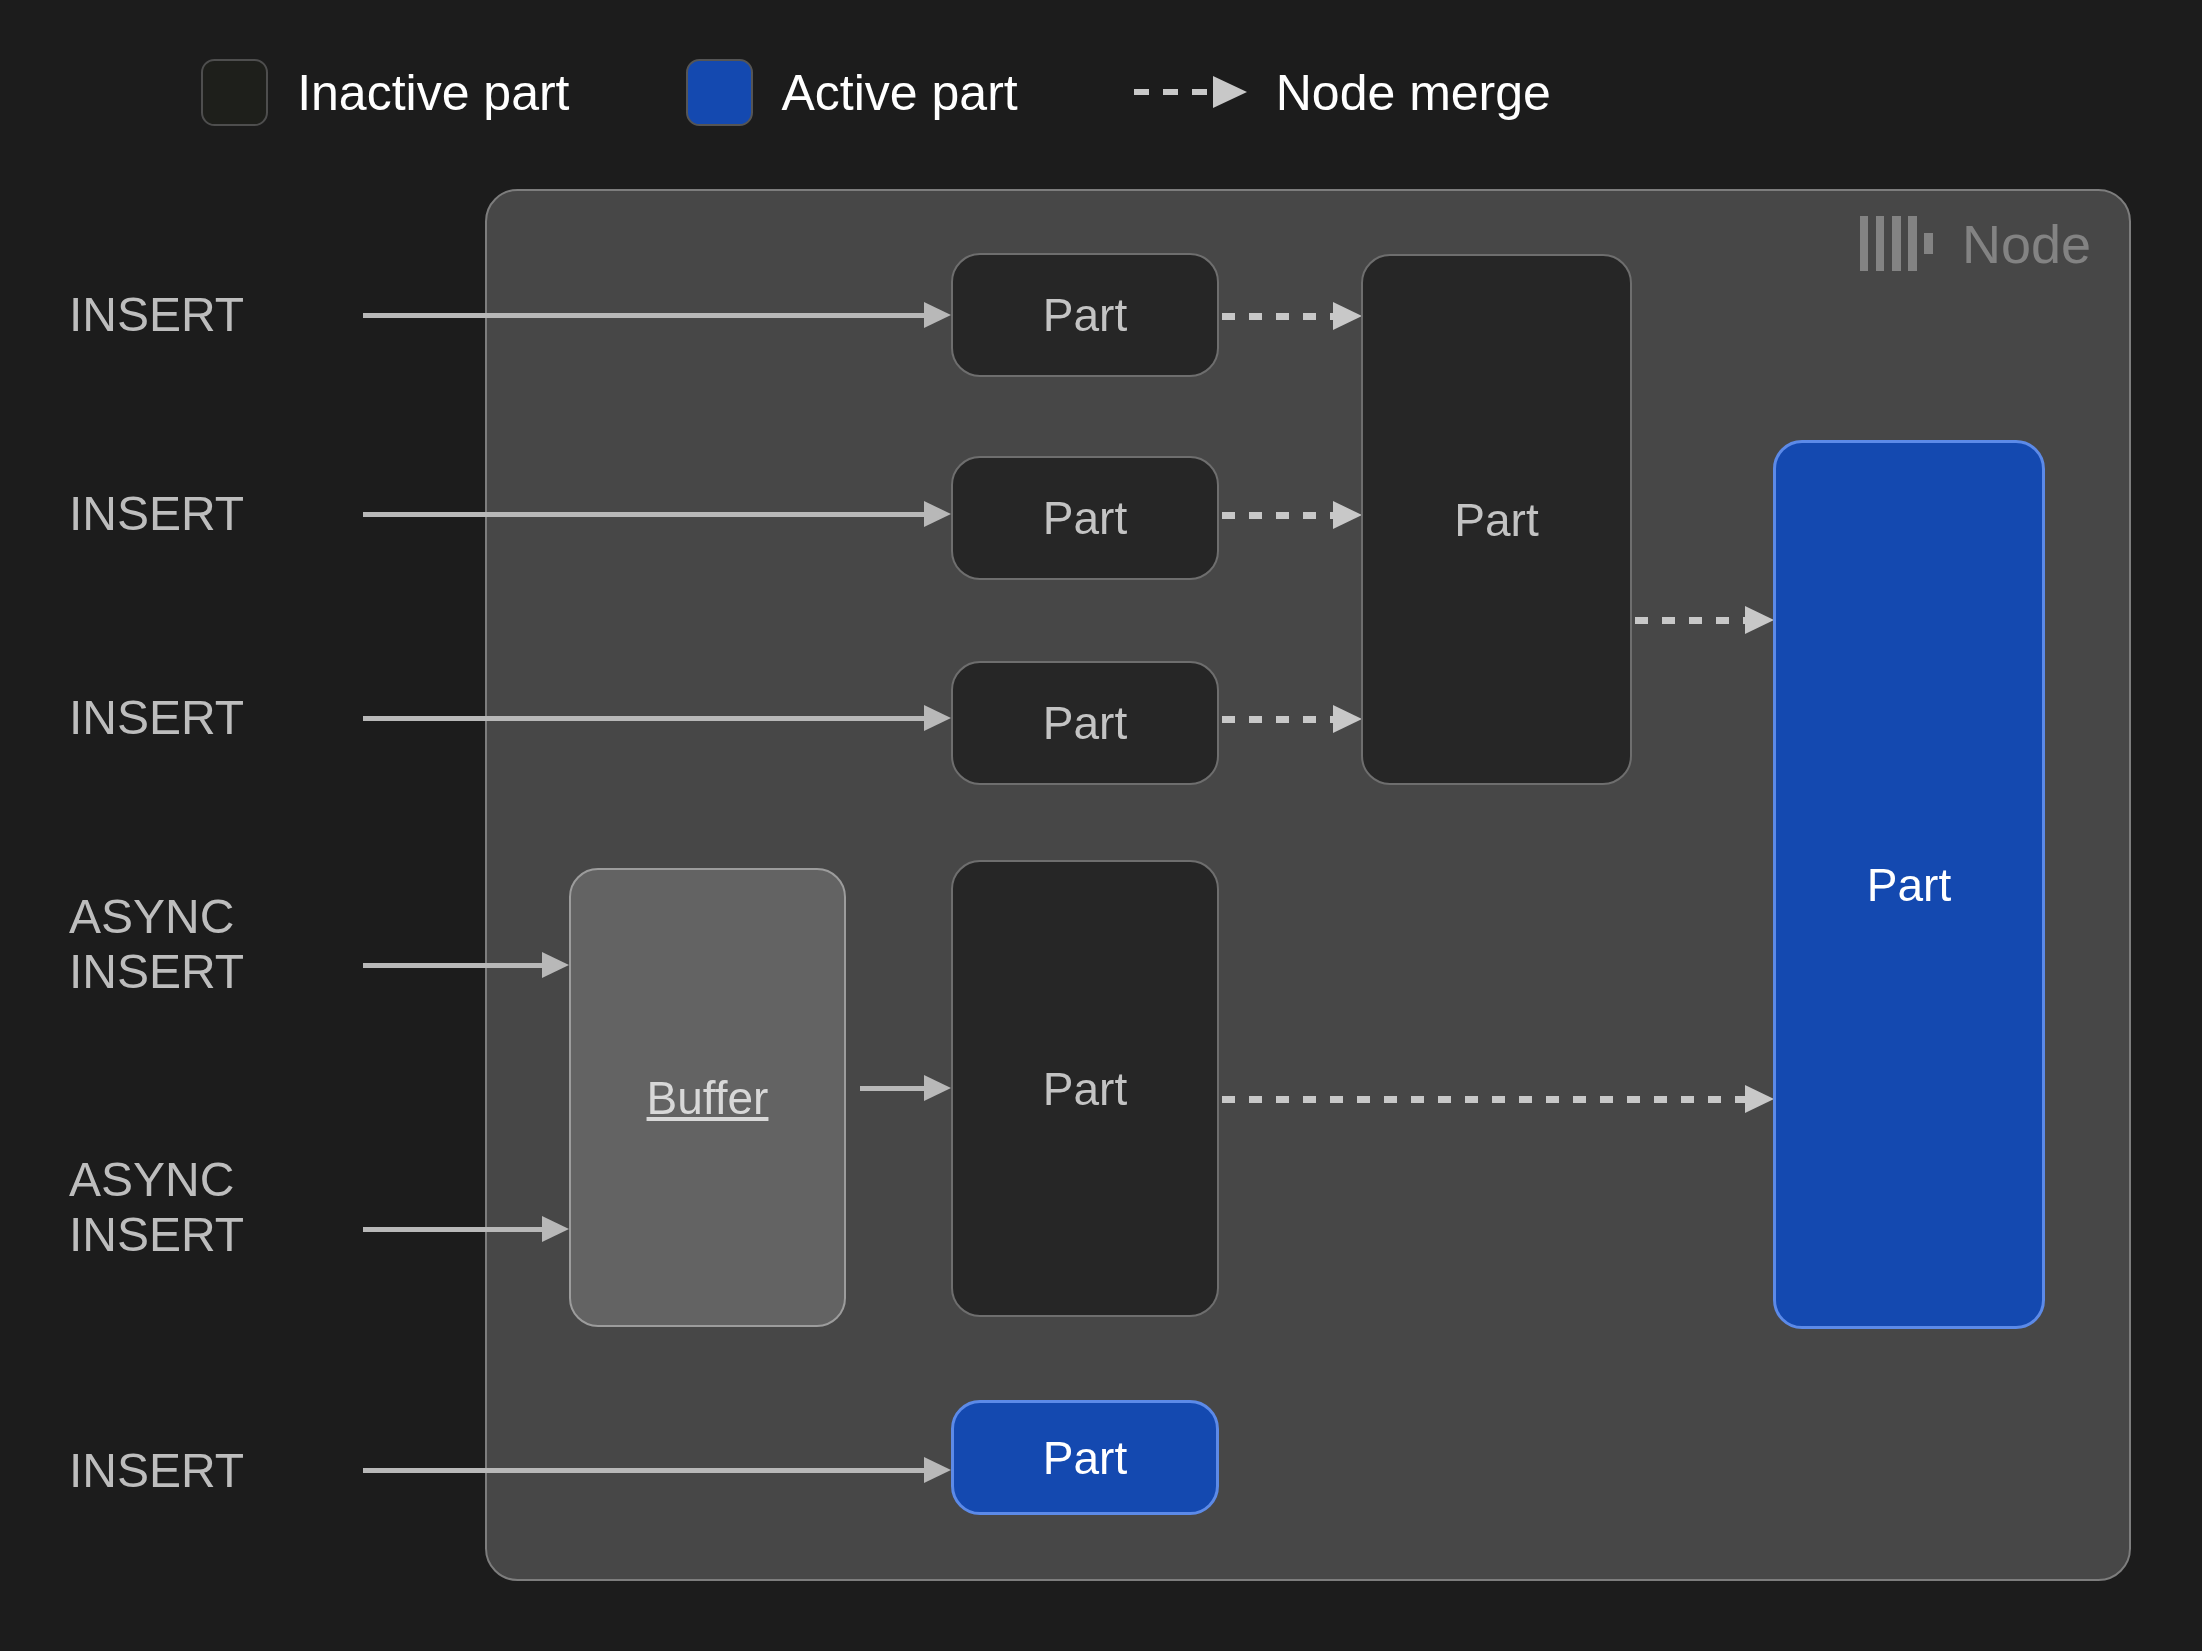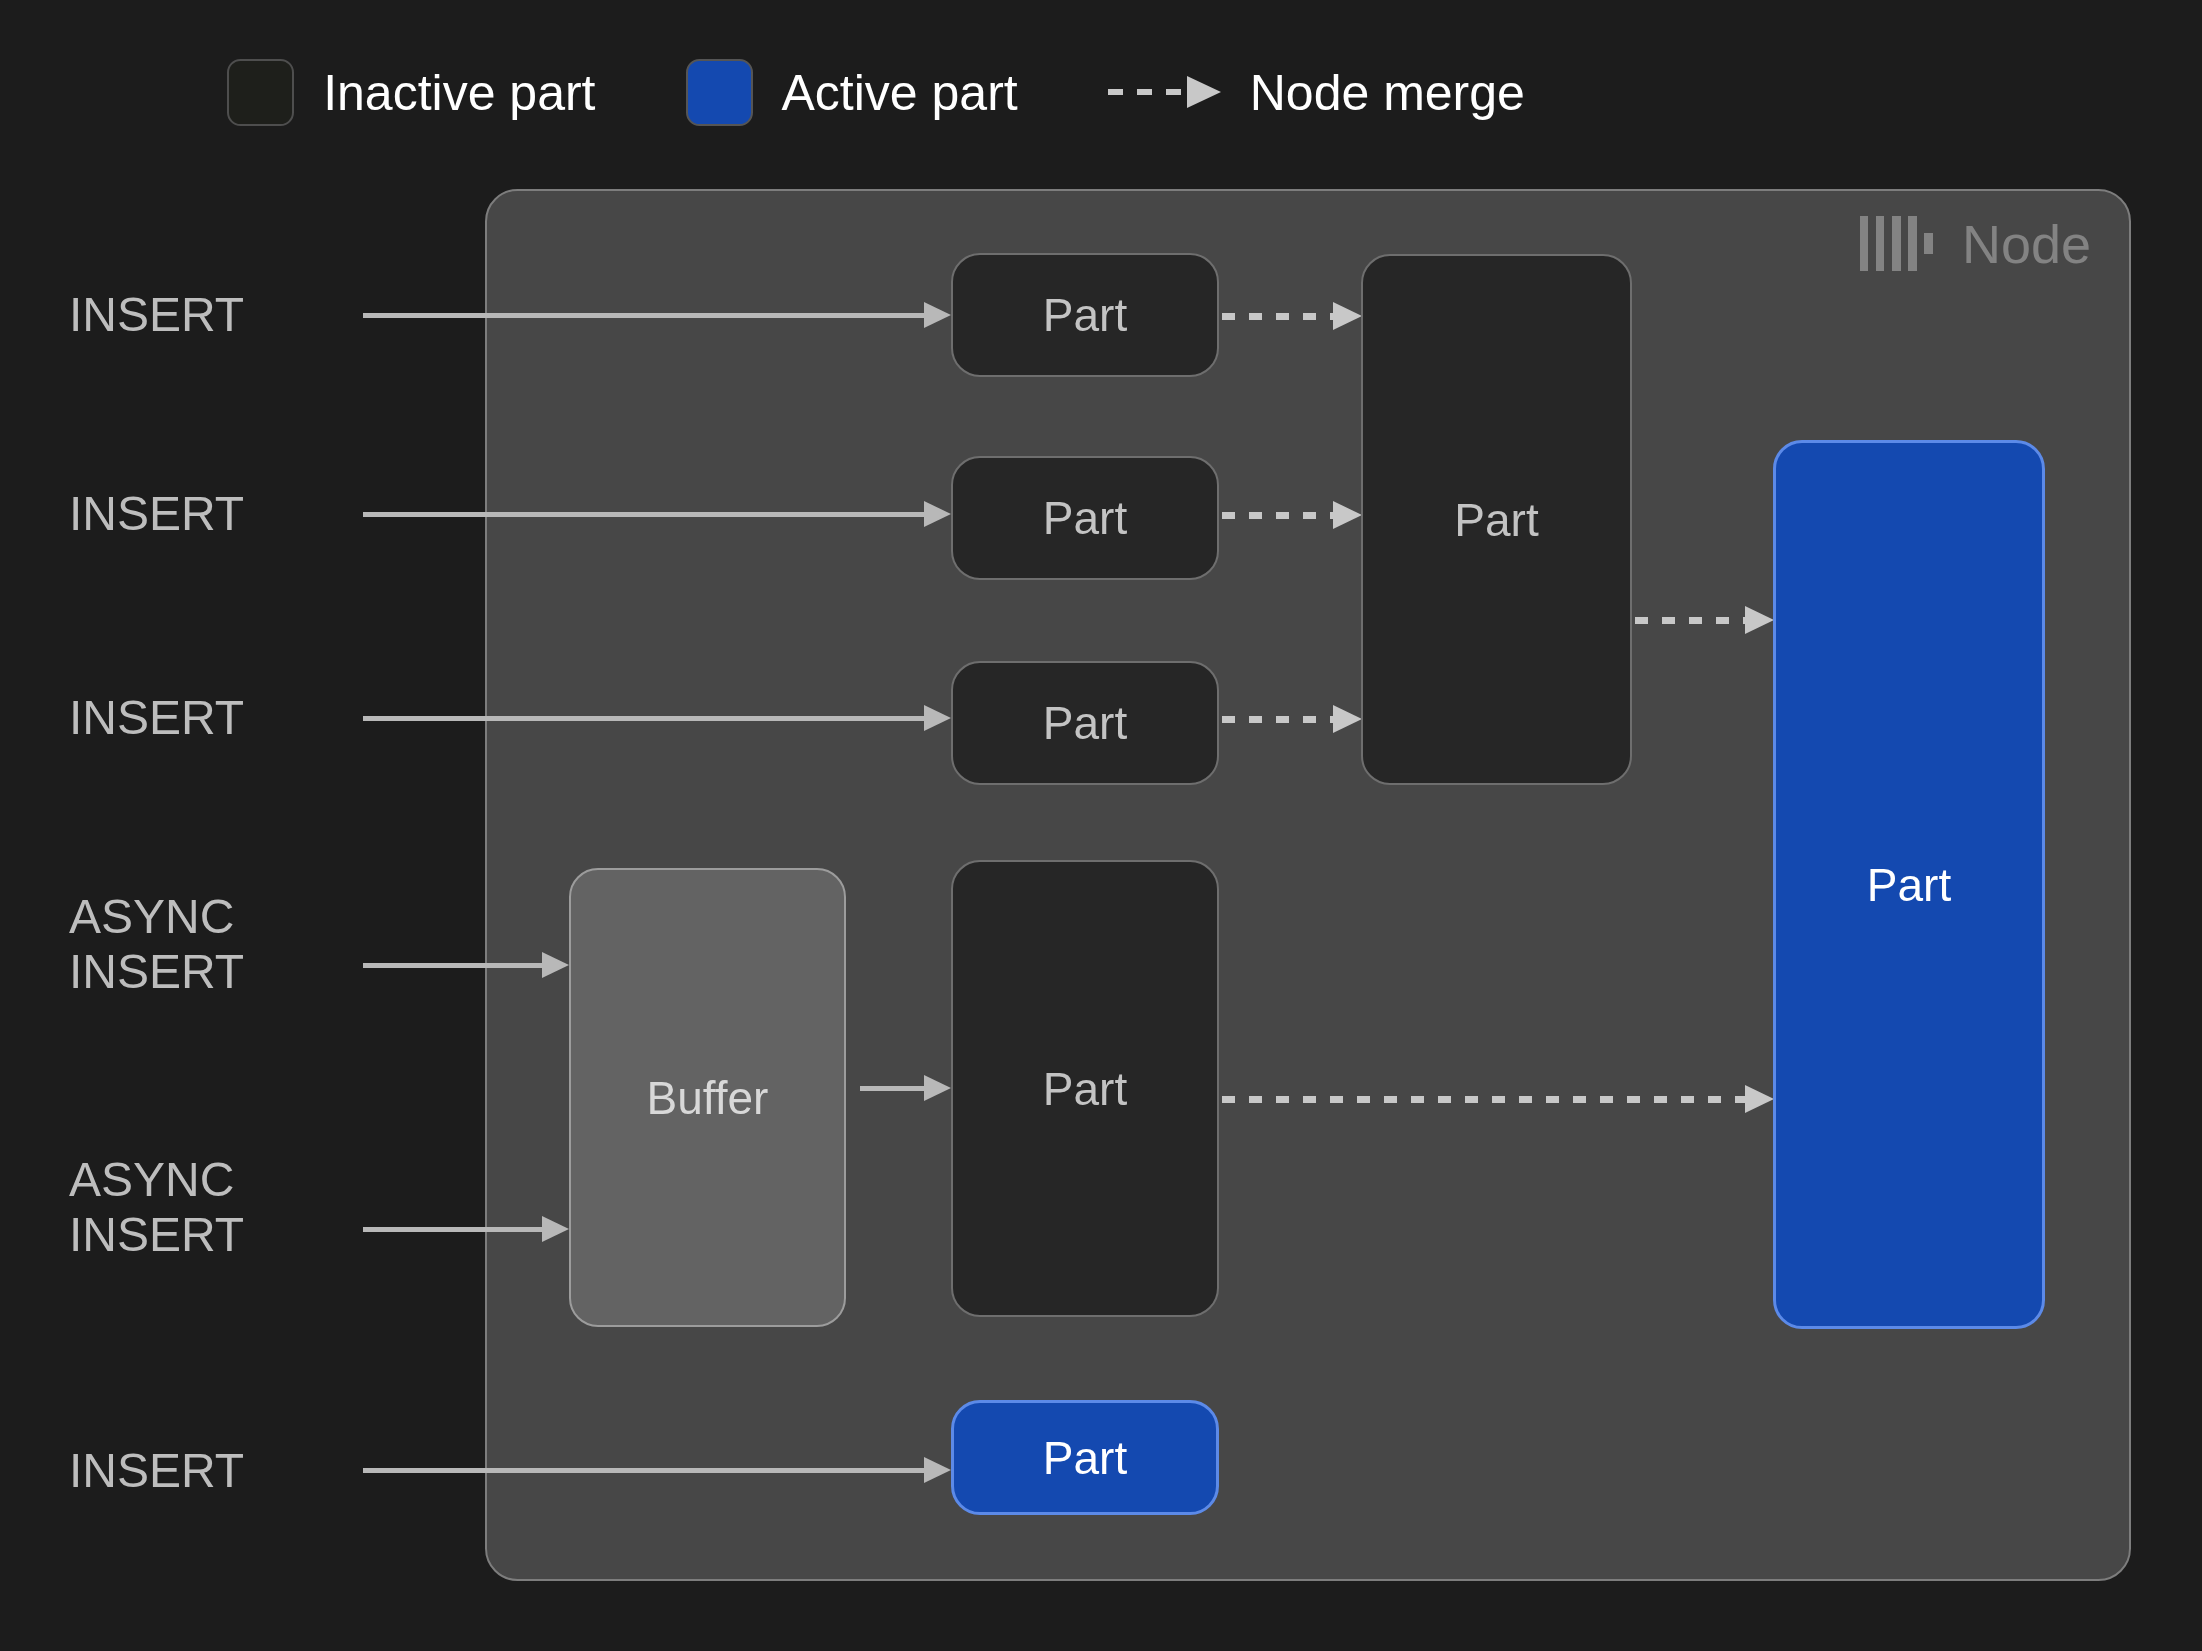--- a/index.html
+++ b/index.html
@@ -30,21 +30,21 @@
     height: 105px;
     display: flex;
     align-items: center;
     justify-content: center;
     gap: 0;
   }
   .legend-item {
     display: flex;
     align-items: center;
   }
-  .legend-item + .legend-item { margin-left: 55px; padding-left: 35px; }
+  .legend-item + .legend-item { margin-left: 81px; padding-left: 35px; }
 
   .swatch {
     width: 67px;
     height: 67px;
     border-radius: 13.4px;
     box-sizing: border-box;
   }
   .swatch.inactive {
     background: #1e1f1b;
     border: 2.9px solid #4e4e4e;
@@ -149,20 +149,21 @@
   }
   .box.part-active {
     background: #1449b0;
     border: 3.8px solid #5c8ae8;
     color: #ffffff;
   }
   .box.buffer {
     background: #636363;
     border: 2.9px solid #9c9c9c;
     color: #d8d8d8;
+    text-decoration: underline;
   }
 
   
   .side-label {
     position: absolute;
     color: #bdbdbd;
     font-size: 48px;
     line-height: 1.15;
     white-space: pre;
     text-align: left;

